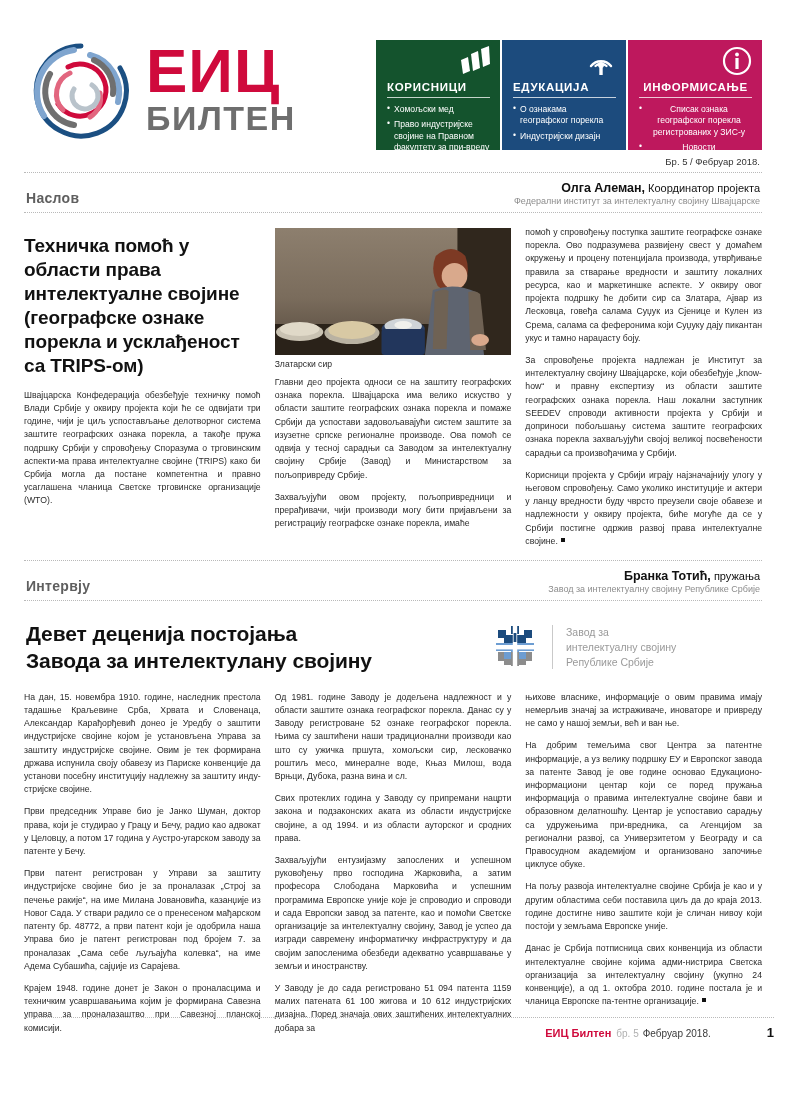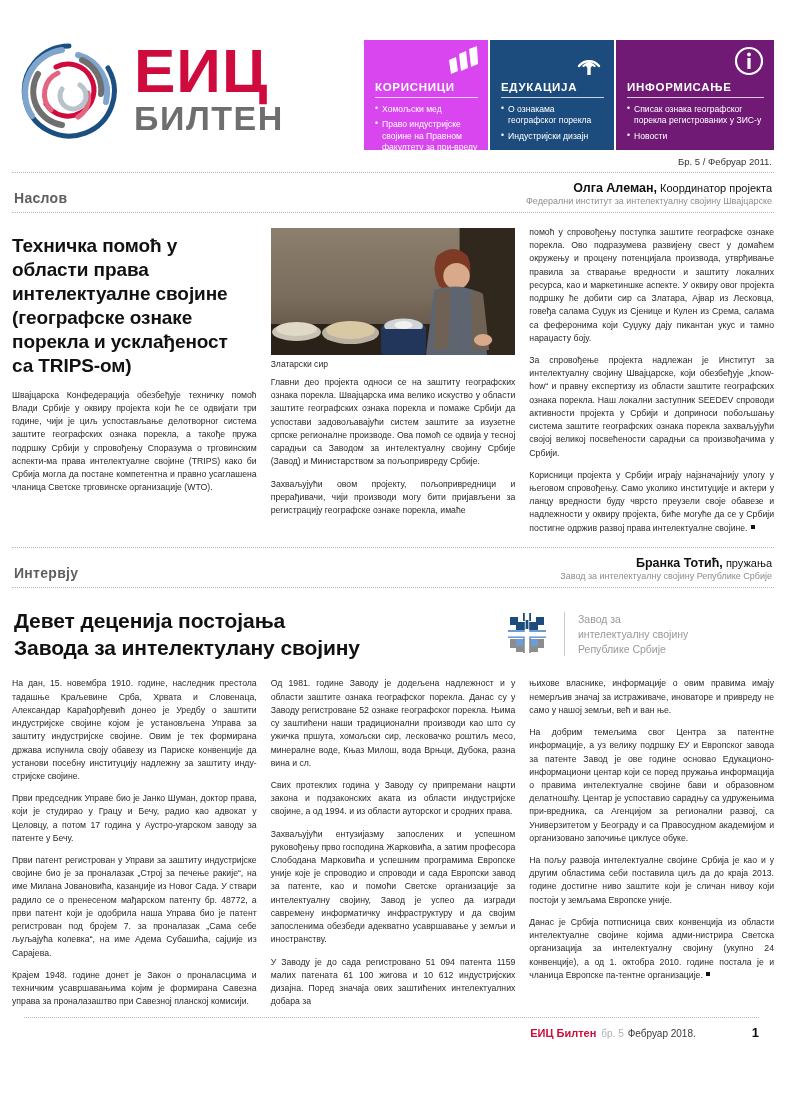--- a/index.html
+++ b/index.html
@@ -6,42 +6,42 @@
   html,body{margin:0;padding:0;}
   body{
     width:786px; height:1112px;
     background:#ffffff;
     font-family:"Liberation Sans","DejaVu Sans",sans-serif;
     color:#222;
     position:relative;
     overflow:hidden;
   }
   .page{ width:786px; height:1062px; position:relative; box-sizing:border-box;
-         padding:0 12px; }
+         padding:0 24px; }
 
   
   .masthead{ display:flex; align-items:flex-start; padding-top:40px; height:150px; box-sizing:border-box;}
   .brand{ display:flex; align-items:center; width:346px; flex:0 0 346px; padding-left:6px;}
   .brand-logo{ width:102px; height:102px; flex:0 0 102px; position:relative; }
   .brand-words{ margin-left:14px; padding-bottom:4px;}
   .brand-eic{
     font-size:62px; font-weight:bold; color:#cf0a3c; letter-spacing:1px;
     line-height:0.92; font-family:"Liberation Sans","DejaVu Sans",sans-serif;
   }
   .brand-bilten{
     font-size:34px; font-weight:bold; color:#6e6e6e; letter-spacing:1.5px;
     line-height:1.05; text-align:right; margin-top:2px;
   }
 
   .promo{ display:flex; flex:1 1 auto; height:110px; }
   .promo-box{ position:relative; color:#fff; box-sizing:border-box;
               padding:8px 10px 8px 11px; overflow:hidden;}
-  .promo-box.users{ background:#d946ef; flex:0 0 124px;}
+  .promo-box.users{ background:#14532d; flex:0 0 124px;}
   .promo-box.edu{ background:#1c4b7d; flex:0 0 124px; margin-left:2px;}
-  .promo-box.info{ background:#701a75; flex:1 1 auto; margin-left:2px;}
+  .promo-box.info{ background:#be185d; flex:1 1 auto; margin-left:2px;text-align:center;}
   .promo-title{ font-size:11.5px; font-weight:bold; letter-spacing:.7px;
                 padding-bottom:4px; margin-top:33px; position:relative;}
   .promo-rule{ height:1px; background:rgba(255,255,255,.75); margin:0 0 6px 0;}
   .promo-list{ list-style:none; margin:0; padding:0; }
   .promo-list li{ font-size:8.6px; line-height:1.32; margin-bottom:4px;
                   padding-left:7px; position:relative; }
   .promo-list li:before{ content:"•"; position:absolute; left:0; top:-1px; }
   .promo-ico{ position:absolute; right:9px; top:6px; width:32px; height:30px;}
 
   
@@ -79,21 +79,21 @@
 
   
   .intv-titlerow{ display:flex; align-items:center; padding:18px 2px 16px 2px;}
   .intv-title{ flex:1 1 auto; }
   .zis{ display:flex; align-items:center; flex:0 0 268px;}
   .zis-mark{ width:46px; height:46px; flex:0 0 46px; }
   .zis-div{ width:1px; height:44px; background:#c9c9c9; margin:0 13px 0 14px;}
   .zis-text{ font-size:10.5px; line-height:1.42; color:#9a9a9a; }
 
   
-  .footer{ position:absolute; left:24px; right:27px; bottom:22px;text-align:right; }
+  .footer{ position:absolute; left:24px; right:12px; bottom:22px;text-align:right; }
   .footer-inner{ display:flex; align-items:baseline; justify-content:flex-end;
                  padding-top:6px; font-size:10px;}
   .f-brand{ color:#cf0a3c; font-weight:bold; font-size:11px;}
   .f-no{ color:#b0b0b0; margin-left:5px;}
   .f-date{ color:#3a3a3a; margin-left:4px;}
   .f-page{ color:#111; font-weight:bold; font-size:13px; margin-left:56px; }
 </style>
 </head>
 <body>
 
@@ -174,21 +174,21 @@
         <div class="promo-rule"></div>
         <ul class="promo-list">
           <li>Списак ознака географског порекла регистрованих у ЗИС-у</li>
           <li>Новости</li>
         </ul>
       </div>
 
     </div>
   </div>
 
-  <div class="issue-line">Бр. 5 / Фебруар 2011.</div>
+  <div class="issue-line">Бр. 5 / Фебруар 2018.</div>
   <div class="dots"></div>
 
   <div class="sect-head">
     <div class="sect-label">Наслов</div>
     <div class="byline">
       <div class="byline-top">
         <b>Олга Алеман,</b>
         <span>Координатор пројекта</span>
       </div>
       <div class="byline-sub">Федерални институт за интелектуалну својину Швајцарске</div>

